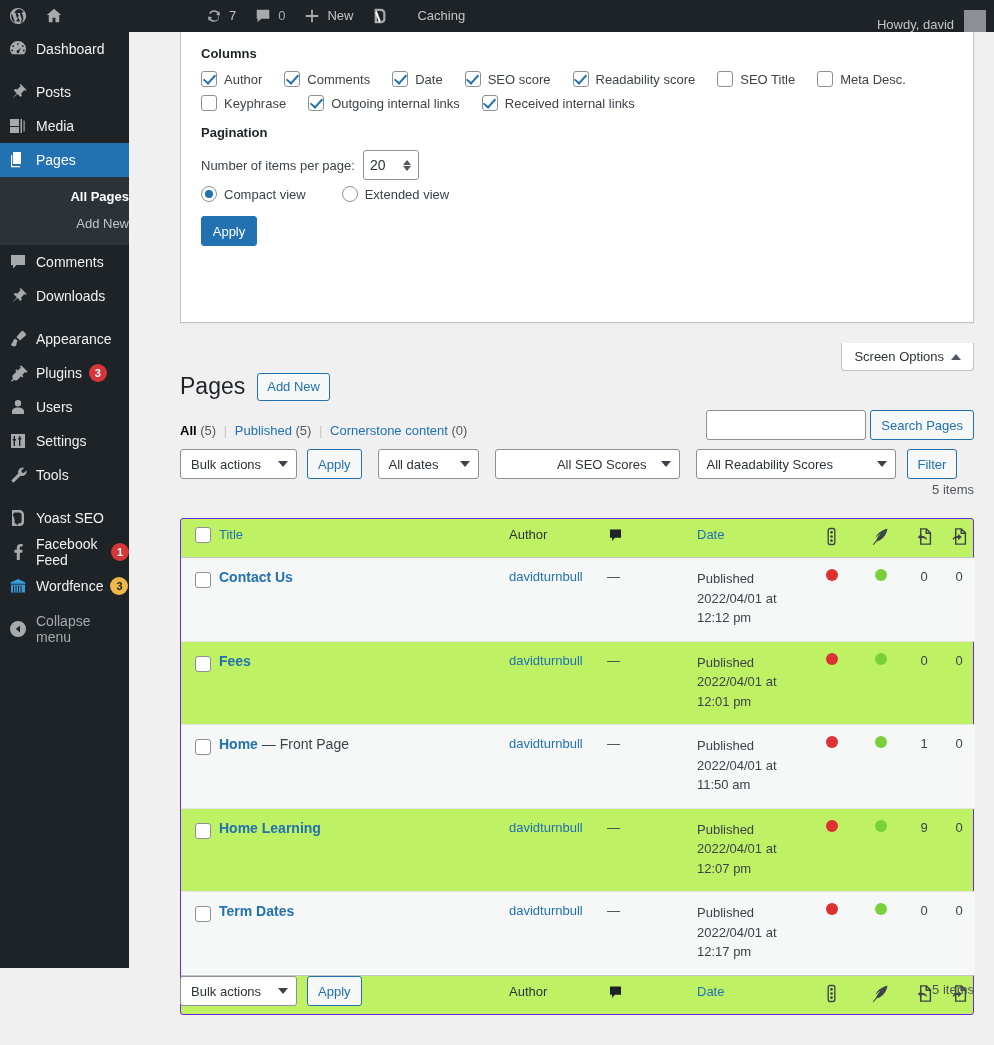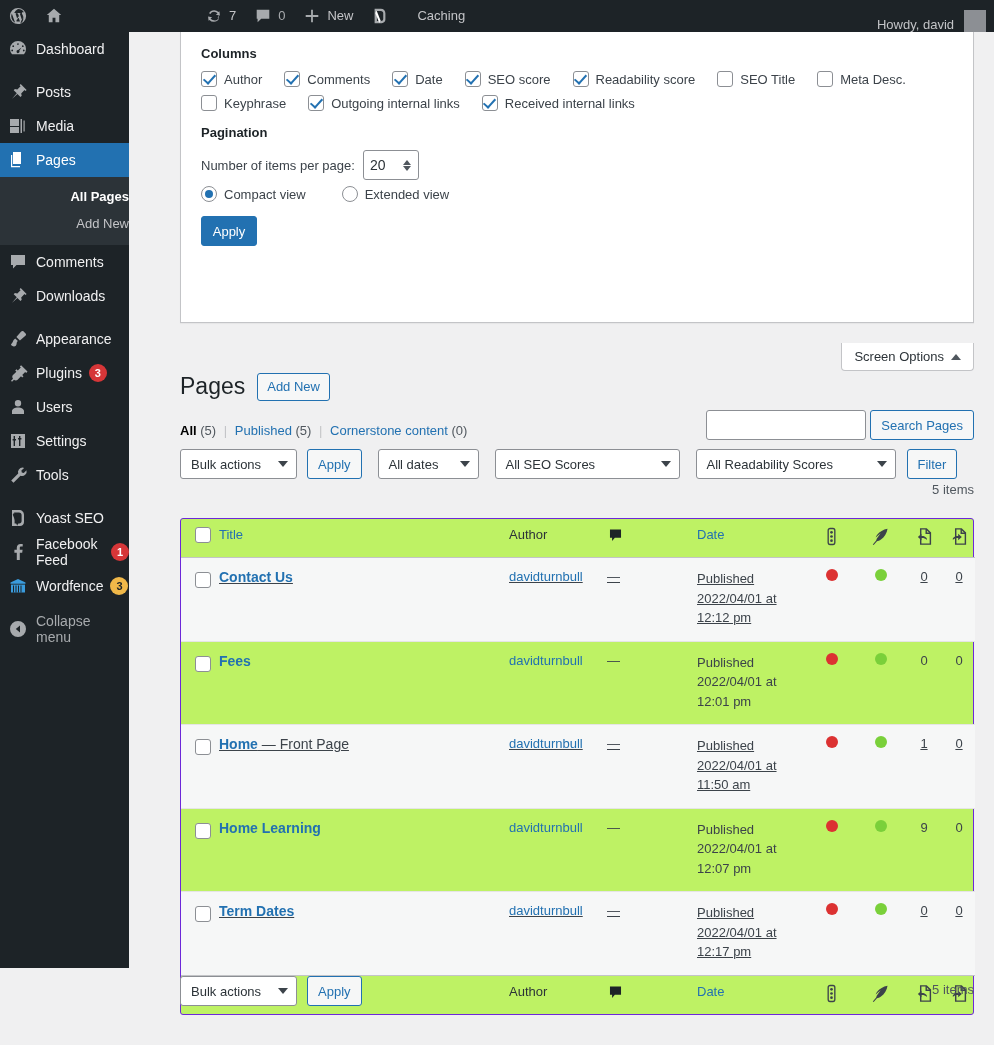--- a/index.html
+++ b/index.html
@@ -209,21 +209,21 @@
     font-size: 13px; font-weight: 400; color: #2c3338;
     border-bottom: 1px solid #c3c4c7;
     vertical-align: middle;
   }
   tfoot th { border-bottom: none; border-top: 1px solid #c3c4c7; }
   thead th.sortable .hlink, tfoot th.sortable .hlink { color: #2271b1; cursor: pointer; }
   thead th.c-cb, tfoot th.c-cb { padding-left: 14px; }
 
   tbody td { padding: 11px 0 13px 0; font-size: 13px; border-bottom: 1px solid #e5e5e5; }
   tbody tr:last-child td { border-bottom: none; }
-  tbody tr.alt td { background: #f6f7f7; text-decoration: underline; }
+  tbody tr.alt td { background: #f6f7f7; }
   tbody td.c-cb { padding-left: 14px; padding-top: 14px; }
   .cb-sm {
     width: 16px; height: 16px; border: 1px solid #8c8f94; border-radius: 3px; background: #fff;
     display: inline-block;
   }
   .row-title { color: #2271b1; font-weight: 600; font-size: 14px; cursor: pointer; }
   .row-sub { color: #3c434a; font-size: 14px; }
   .author-link { color: #2271b1; cursor: pointer; }
   .dash { color: #3c434a; }
   .date-cell { color: #3c434a; line-height: 1.5; }
@@ -576,21 +576,21 @@
   <div id="tablenav-top">
     <span class="sel" style="width:117px;">
       <span class="sel-label">Bulk actions</span>
       <span class="caret-dn"></span>
     </span>
     <span class="btn-secondary" style="margin-left:4px;">Apply</span>
     <span class="sel" style="width:101px;margin-left:10px;">
       <span class="sel-label">All dates</span>
       <span class="caret-dn"></span>
     </span>
-    <span class="sel" style="width:185px;margin-left:10px;">
+    <span class="sel" style="width:185px;margin-left:10px;text-align:right;">
       <span class="sel-label">All SEO Scores</span>
       <span class="caret-dn"></span>
     </span>
     <span class="sel" style="width:200px;margin-left:10px;">
       <span class="sel-label">All Readability Scores</span>
       <span class="caret-dn"></span>
     </span>
     <span class="btn-secondary" style="margin-left:5px;">Filter</span>
   </div>
 

